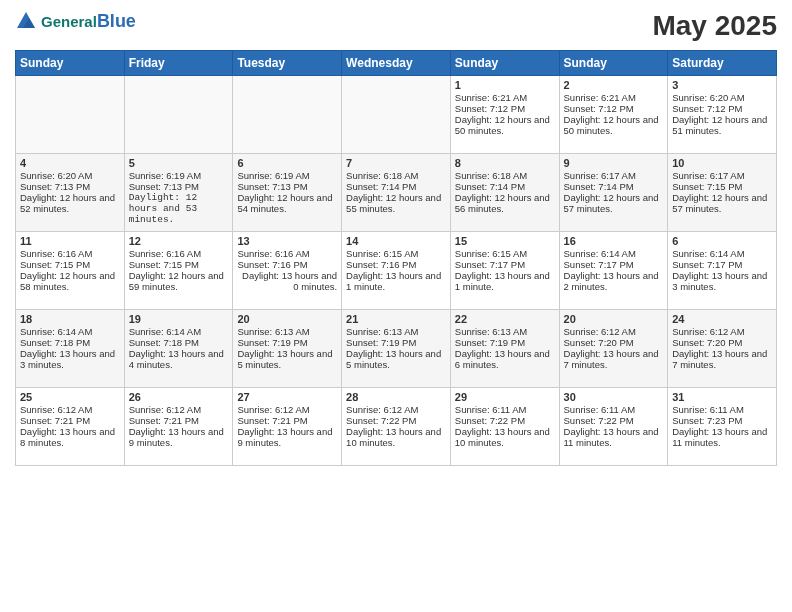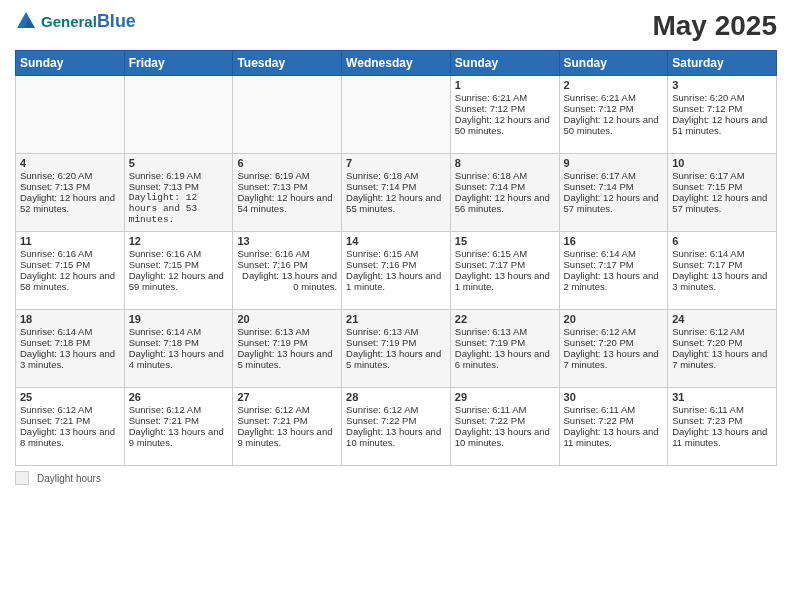--- a/index.html
+++ b/index.html
@@ -323,17 +323,13 @@
           <td>
             <span class="day-num">31</span>
             <span style="display: block;">Sunrise: 6:11 AM</span>
             <span style="display: block;">Sunset: 7:23 PM</span>
             <span style="display: block;">Daylight: 13 hours and 11 minutes.</span>
           </td>
         </tr>
       </tbody>
   </table>
 
-  <div class="footer">
-    <span class="footer-swatch"></span>
-    <span>Daylight hours</span>
-  </div>
 </div>
 
 </body></html>

